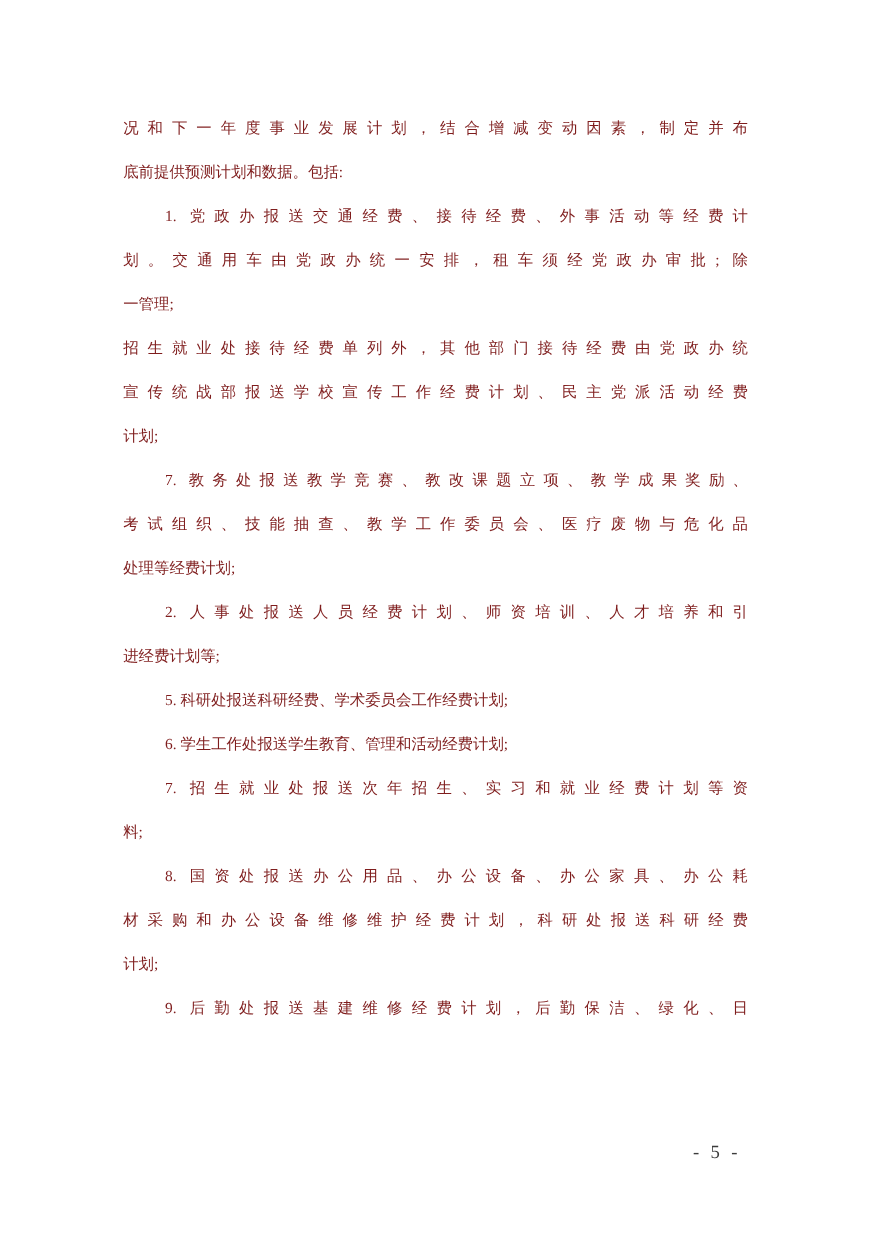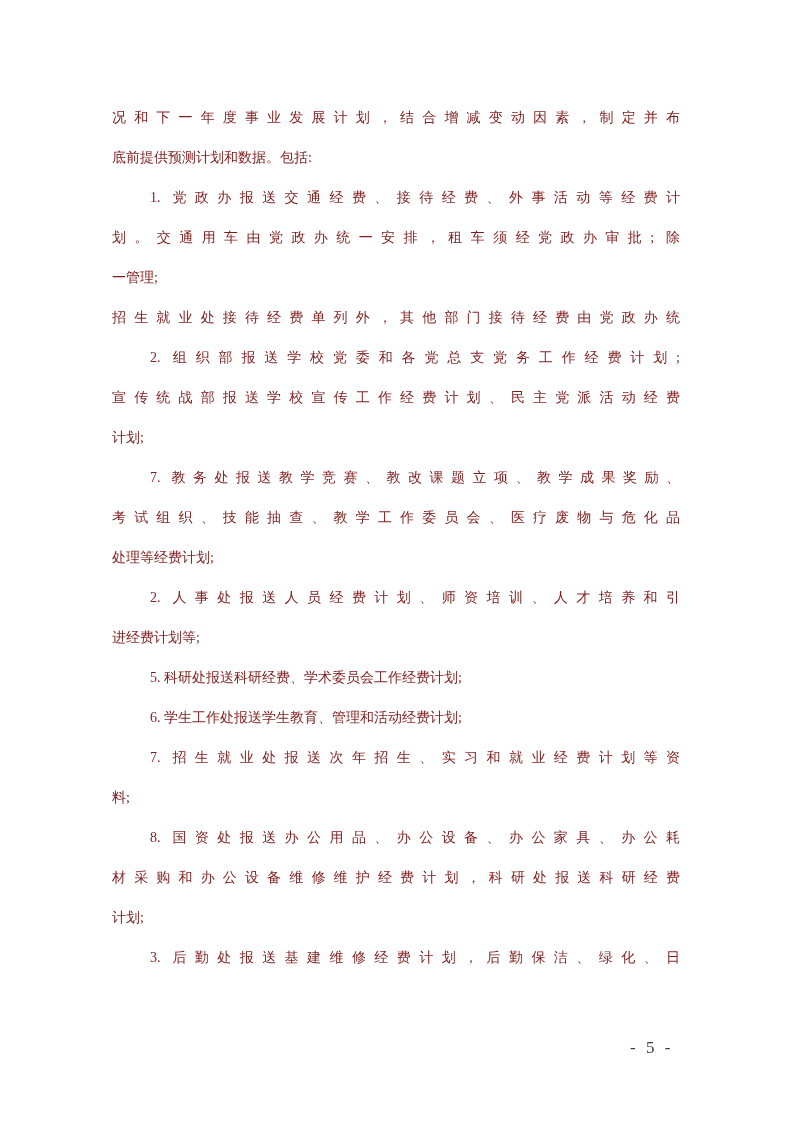--- a/index.html
+++ b/index.html
@@ -51,32 +51,31 @@
 <body>
 
 <div class="page">
   <div class="textblock">
     <div class="line fill">况和下一年度事业发展计划，结合增减变动因素，制定并布</div>
     <div class="line">底前提供预测计划和数据。包括:</div>
     <div class="line ind fill">1. 党政办报送交通经费、接待经费、外事活动等经费计</div>
     <div class="line fill">划。交通用车由党政办统一安排，租车须经党政办审批; 除</div>
     <div class="line">一管理;</div>
     <div class="line fill">招生就业处接待经费单列外，其他部门接待经费由党政办统</div>
-    <div class="line ind fill">2. 组织部报送学校党委和各党总支党务工作经费计划;</div>
     <div class="line fill">宣传统战部报送学校宣传工作经费计划、民主党派活动经费</div>
     <div class="line">计划;</div>
     <div class="line ind fill">7. 教务处报送教学竞赛、教改课题立项、教学成果奖励、</div>
     <div class="line fill">考试组织、技能抽查、教学工作委员会、医疗废物与危化品</div>
     <div class="line">处理等经费计划;</div>
     <div class="line ind fill">2. 人事处报送人员经费计划、师资培训、人才培养和引</div>
     <div class="line">进经费计划等;</div>
     <div class="line ind">5. 科研处报送科研经费、学术委员会工作经费计划;</div>
     <div class="line ind">6. 学生工作处报送学生教育、管理和活动经费计划;</div>
     <div class="line ind fill">7. 招生就业处报送次年招生、实习和就业经费计划等资</div>
     <div class="line">料;</div>
     <div class="line ind fill">8. 国资处报送办公用品、办公设备、办公家具、办公耗</div>
     <div class="line fill">材采购和办公设备维修维护经费计划，科研处报送科研经费</div>
     <div class="line">计划;</div>
-    <div class="line ind fill">3. 后勤处报送基建维修经费计划，后勤保洁、绿化、日</div>
+    <div class="line ind fill">9. 后勤处报送基建维修经费计划，后勤保洁、绿化、日</div>
   </div>
 
   <div class="footer">- 5 -</div>
 </div>
 
 </body></html>

